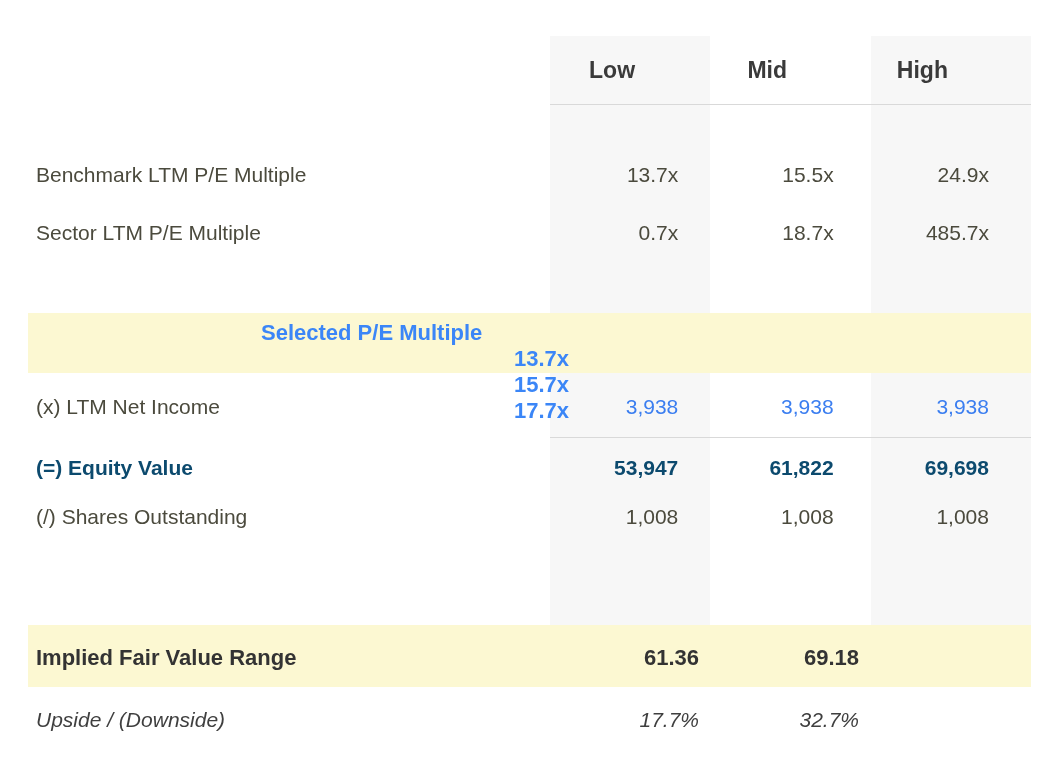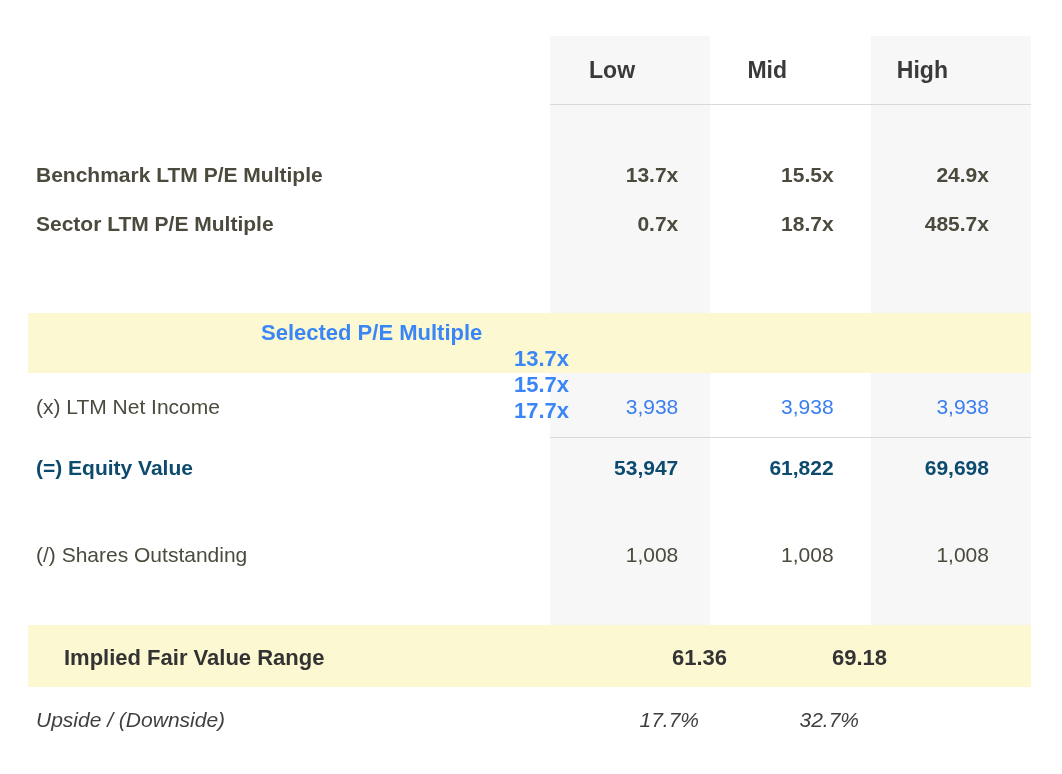--- a/index.html
+++ b/index.html
@@ -89,23 +89,23 @@
   .row.header { top: 36px; height: 68px; }
   .row.header .cell {
     font-size: 23px;
     font-weight: bold;
     color: #3a3a3a;
     text-align: center;
     padding-right: 0;
   }
 
   
-  .row.multiple { height: 44px; font-weight: bold; }
+  .row.multiple { height: 44px; }
   .row.benchmark { top: 153px; }
-  .row.sector    { top: 202px; }
+  .row.sector    { top: 211px; }
 
   
   .row.selected { top: 320px; height: 46px; flex-direction: column; }
   .row.selected .label,
   .row.selected .cell {
     color: #3b86f7;
     font-weight: bold;
     font-size: 22px;
   }
 
@@ -116,24 +116,24 @@
   
   .row.equity { top: 446px; height: 44px; }
   .row.equity .label,
   .row.equity .cell {
     font-weight: bold;
     color: #0c4a6e;
     font-size: 21px;
   }
 
   
-  .row.shares { top: 534px; height: 42px; }
-
-  
-  .row.implied { top: 636px; height: 44px; margin-left: 28px; }
+  .row.shares { top: 496px; height: 42px; }
+
+  
+  .row.implied { top: 636px; height: 44px; }
   .row.implied .label,
   .row.implied .cell {
     font-weight: bold;
     color: #333333;
     font-size: 22px;
   }
 
   
   .row.upside { top: 700px; height: 40px; }
   .row.upside .label,

